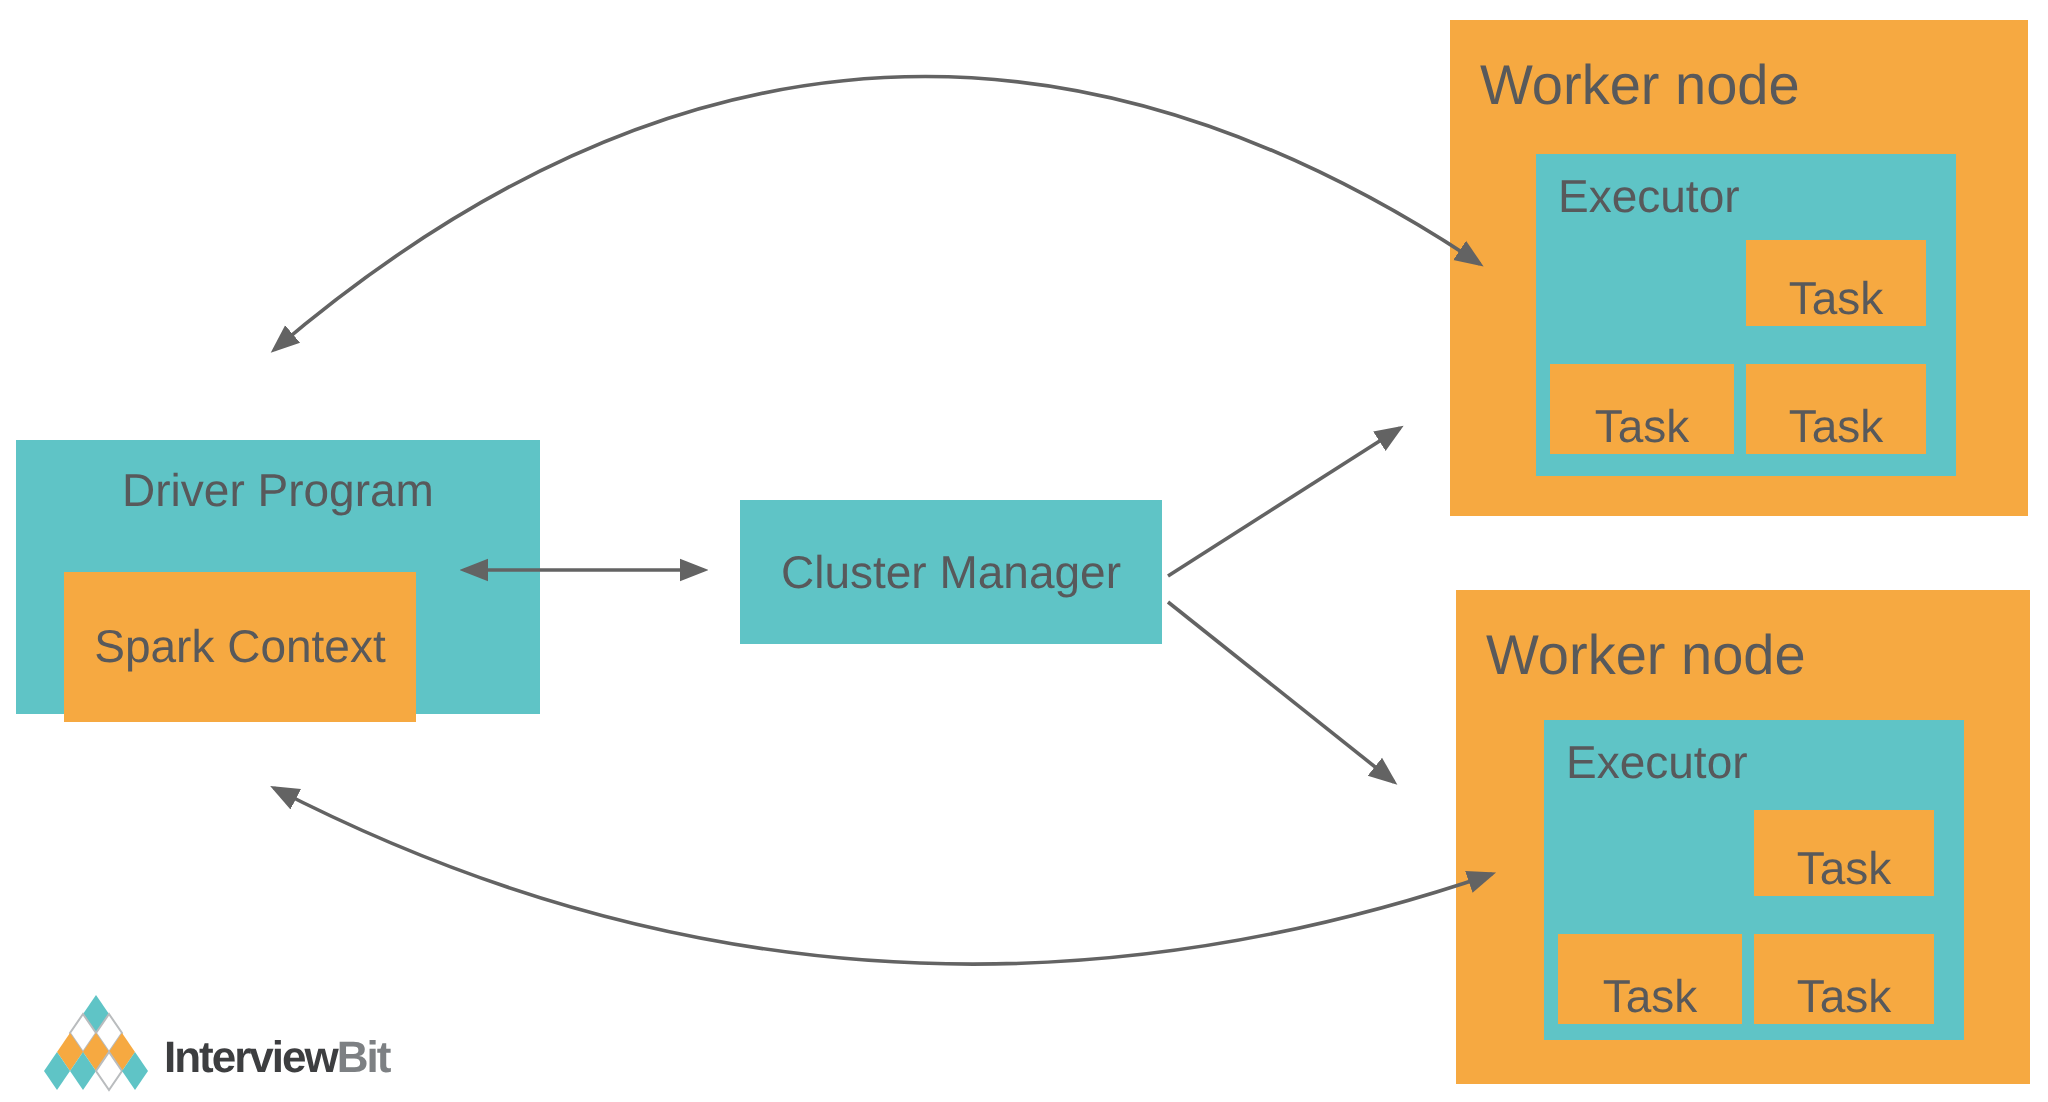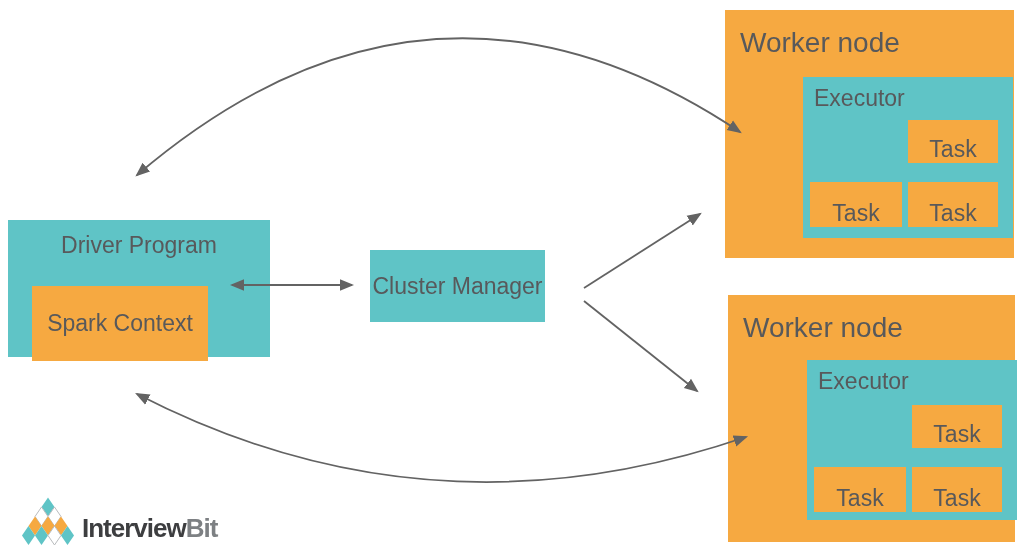--- a/index.html
+++ b/index.html
@@ -11,28 +11,28 @@
   .teal{background:var(--teal);}
   .orange{background:var(--orange);}
 
   
   .driver{left:8px;top:220px;width:262px;height:137px;}
   .driver-label{margin-top:12px;text-align:center;font-size:23px;}
   .spark-context{left:24px;top:66px;width:176px;height:75px;
     display:flex;align-items:center;justify-content:center;font-size:23px;}
 
   
-  .cluster{left:370px;top:250px;width:175px;height:72px;
+  .cluster{left:370px;top:250px;width:211px;height:72px;
     display:flex;align-items:center;justify-content:center;font-size:23px;}
 
   
   .worker1{left:725px;top:10px;width:289px;height:248px;}
   .worker2{left:728px;top:295px;width:287px;height:247px;}
   .worker-label{margin:17px 0 0 15px;font-size:28px;}
-  .executor{position:absolute;margin-left:35px;}
+  .executor{position:absolute;}
   .worker1 .executor{left:43px;top:67px;width:210px;height:161px;}
   .worker2 .executor{left:44px;top:65px;width:210px;height:160px;}
   .exec-label{margin:8px 0 0 11px;font-size:23px;}
   .task{position:absolute;display:flex;align-items:flex-end;justify-content:center;font-size:23px;}
   .task.t1{left:105px;top:43px;width:90px;height:43px;}
   .task.t2{left:7px;top:105px;width:92px;height:45px;}
   .task.t3{left:105px;top:105px;width:90px;height:45px;}
   .worker2 .task.t1{top:45px;}
   .worker2 .task.t2{top:107px;}
   .worker2 .task.t3{top:107px;}
@@ -41,21 +41,21 @@
   .arrows{position:absolute;left:0;top:0;width:1024px;height:551px;pointer-events:none;}
   .arrows path,.arrows line{stroke:var(--arrow);stroke-width:1.8;fill:none;}
   #ah path{fill:var(--arrow);stroke:none;}
 
   
   .logo{position:absolute;left:22px;top:497px;display:flex;align-items:center;}
   .logo-mark{width:52px;height:49px;}
   .diamond.teal-d{fill:var(--teal);}
   .diamond.orange-d{fill:var(--orange);}
   .diamond.white-d{fill:#ffffff;stroke:var(--diamond_outline);stroke-width:1;}
-  .logo-text{margin-left:8px;font-size:26px;font-weight:bold;letter-spacing:-1px;margin-top:14px;}
+  .logo-text{margin-left:8px;font-size:22px;font-weight:bold;letter-spacing:-1px;margin-top:14px;}
   .logo-text .primary{color:var(--logo_dark);}
   .logo-text .secondary{color:var(--logo_gray);}
 </style>
 </head>
 <body>
 
 <div class="canvas">
 
   <div class="box teal driver">
     <div class="driver-label">Driver Program</div>

